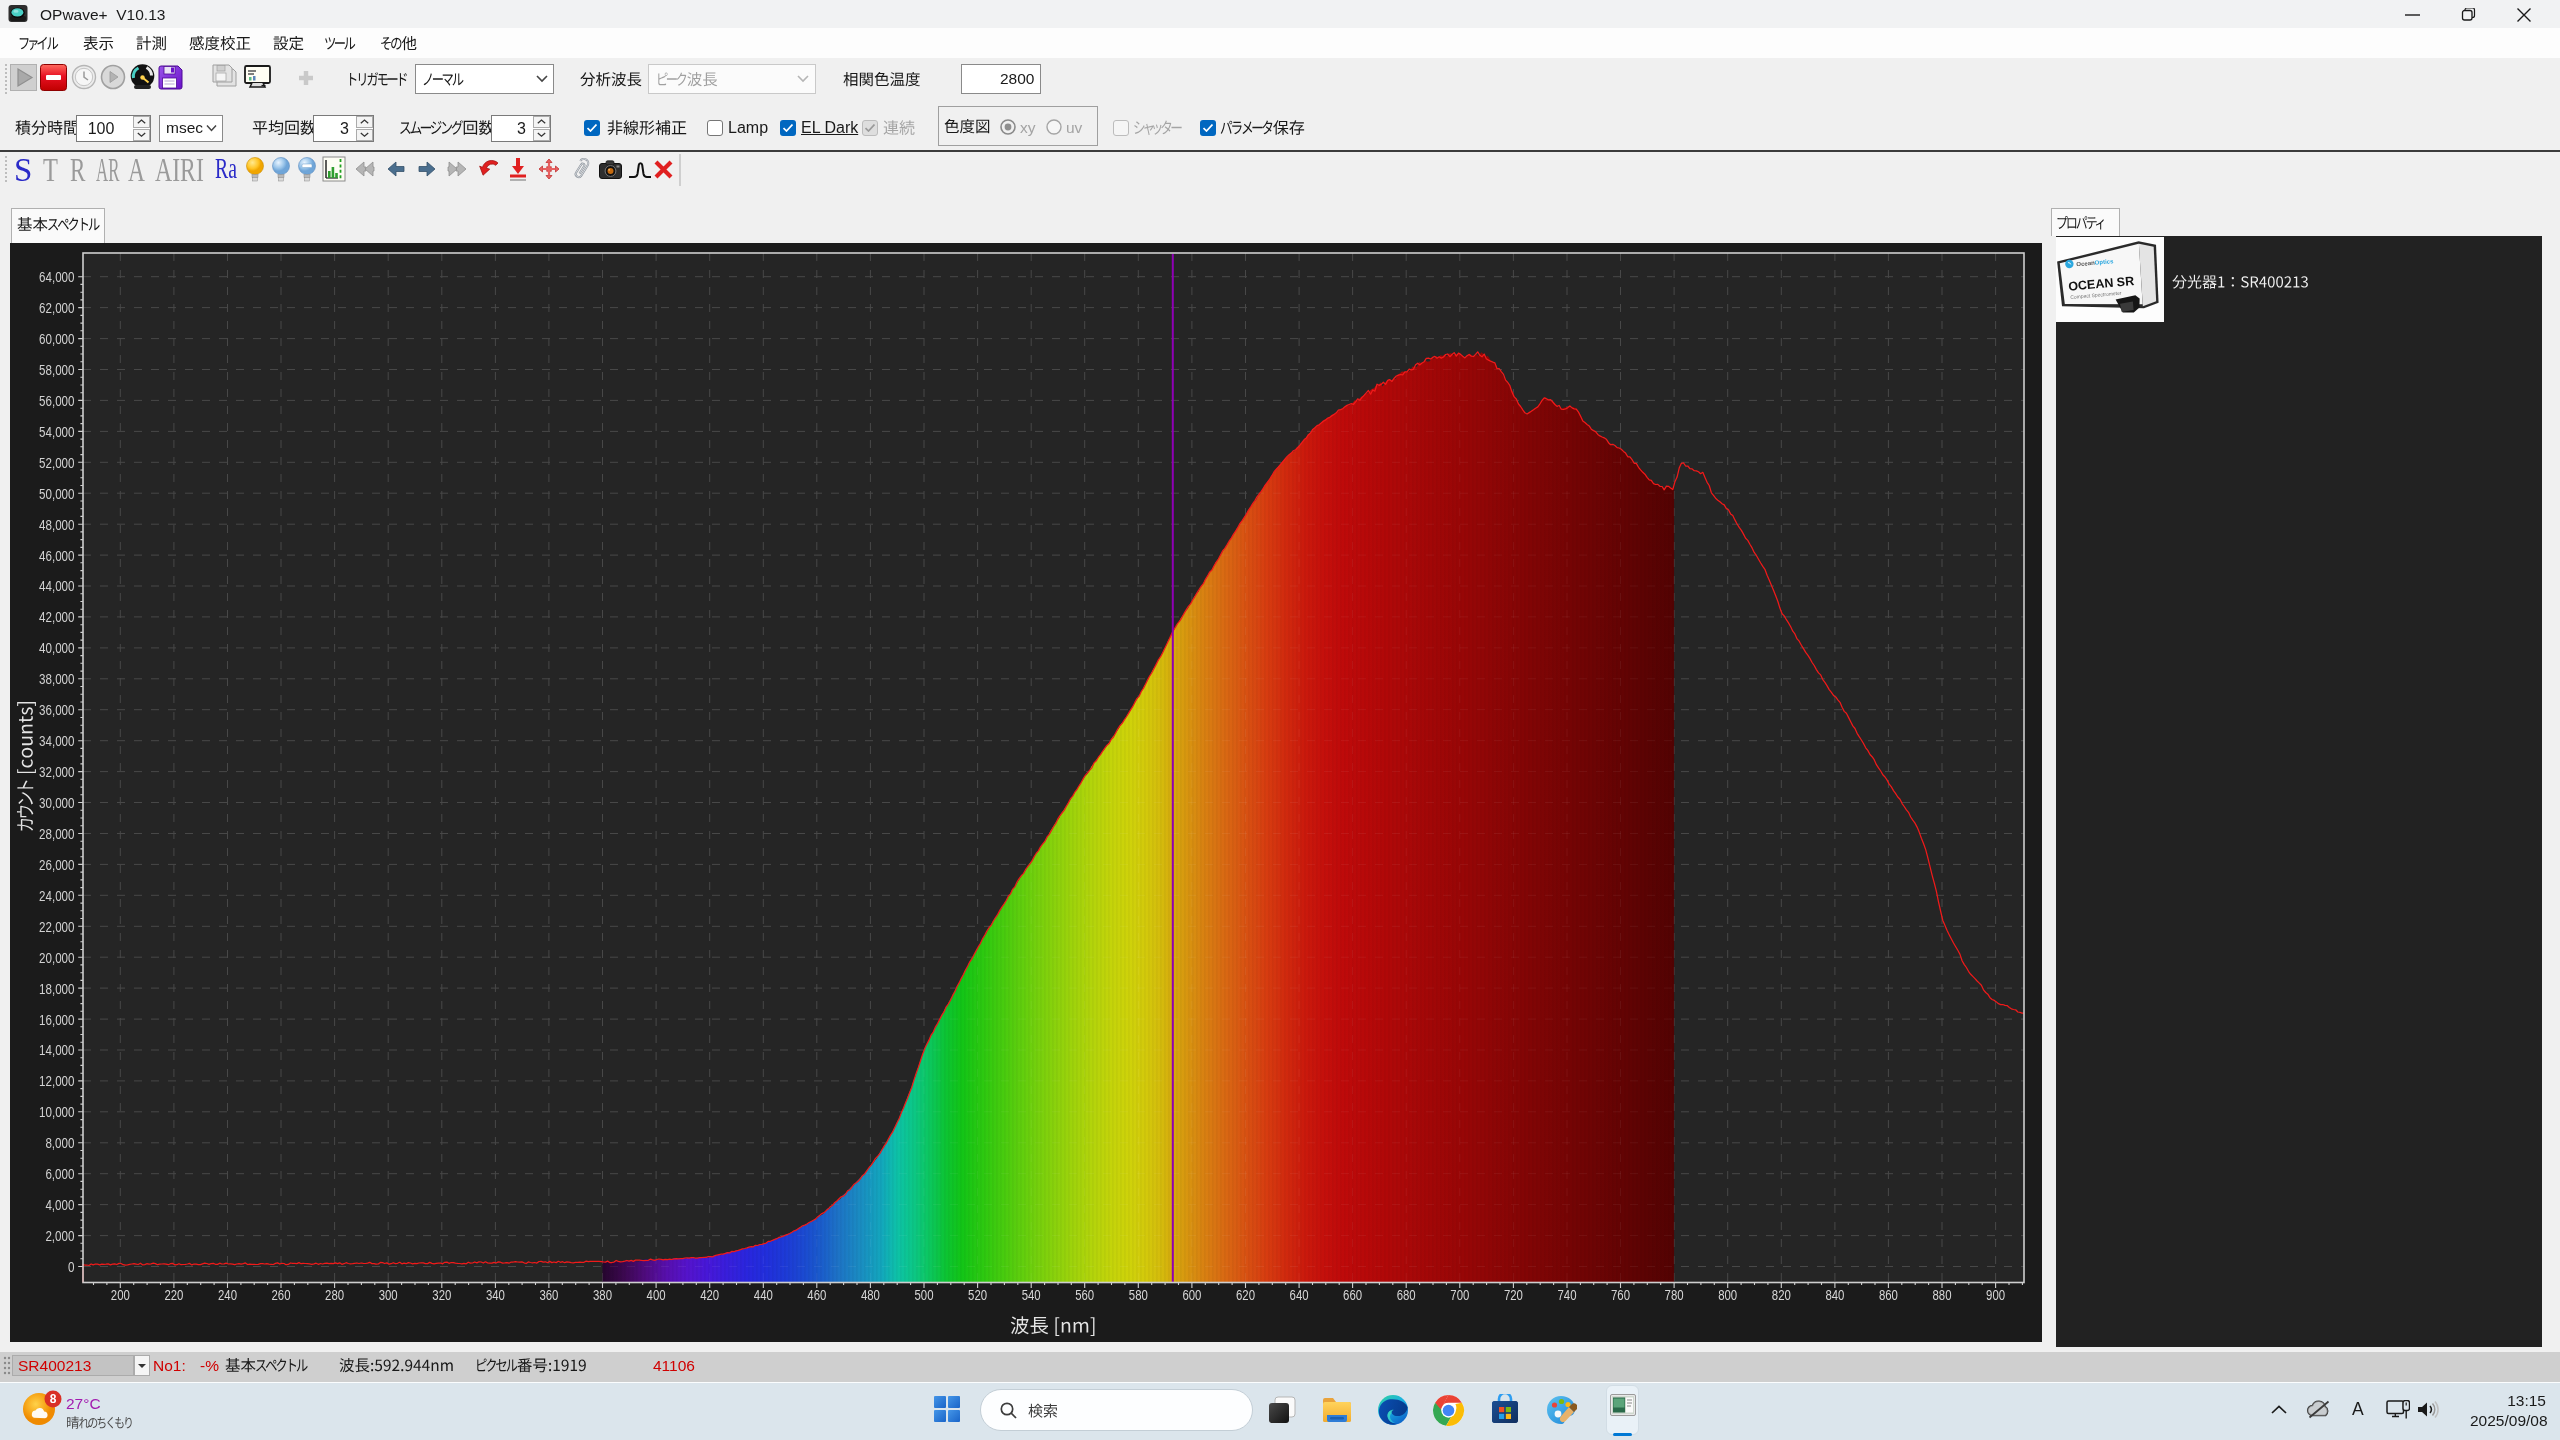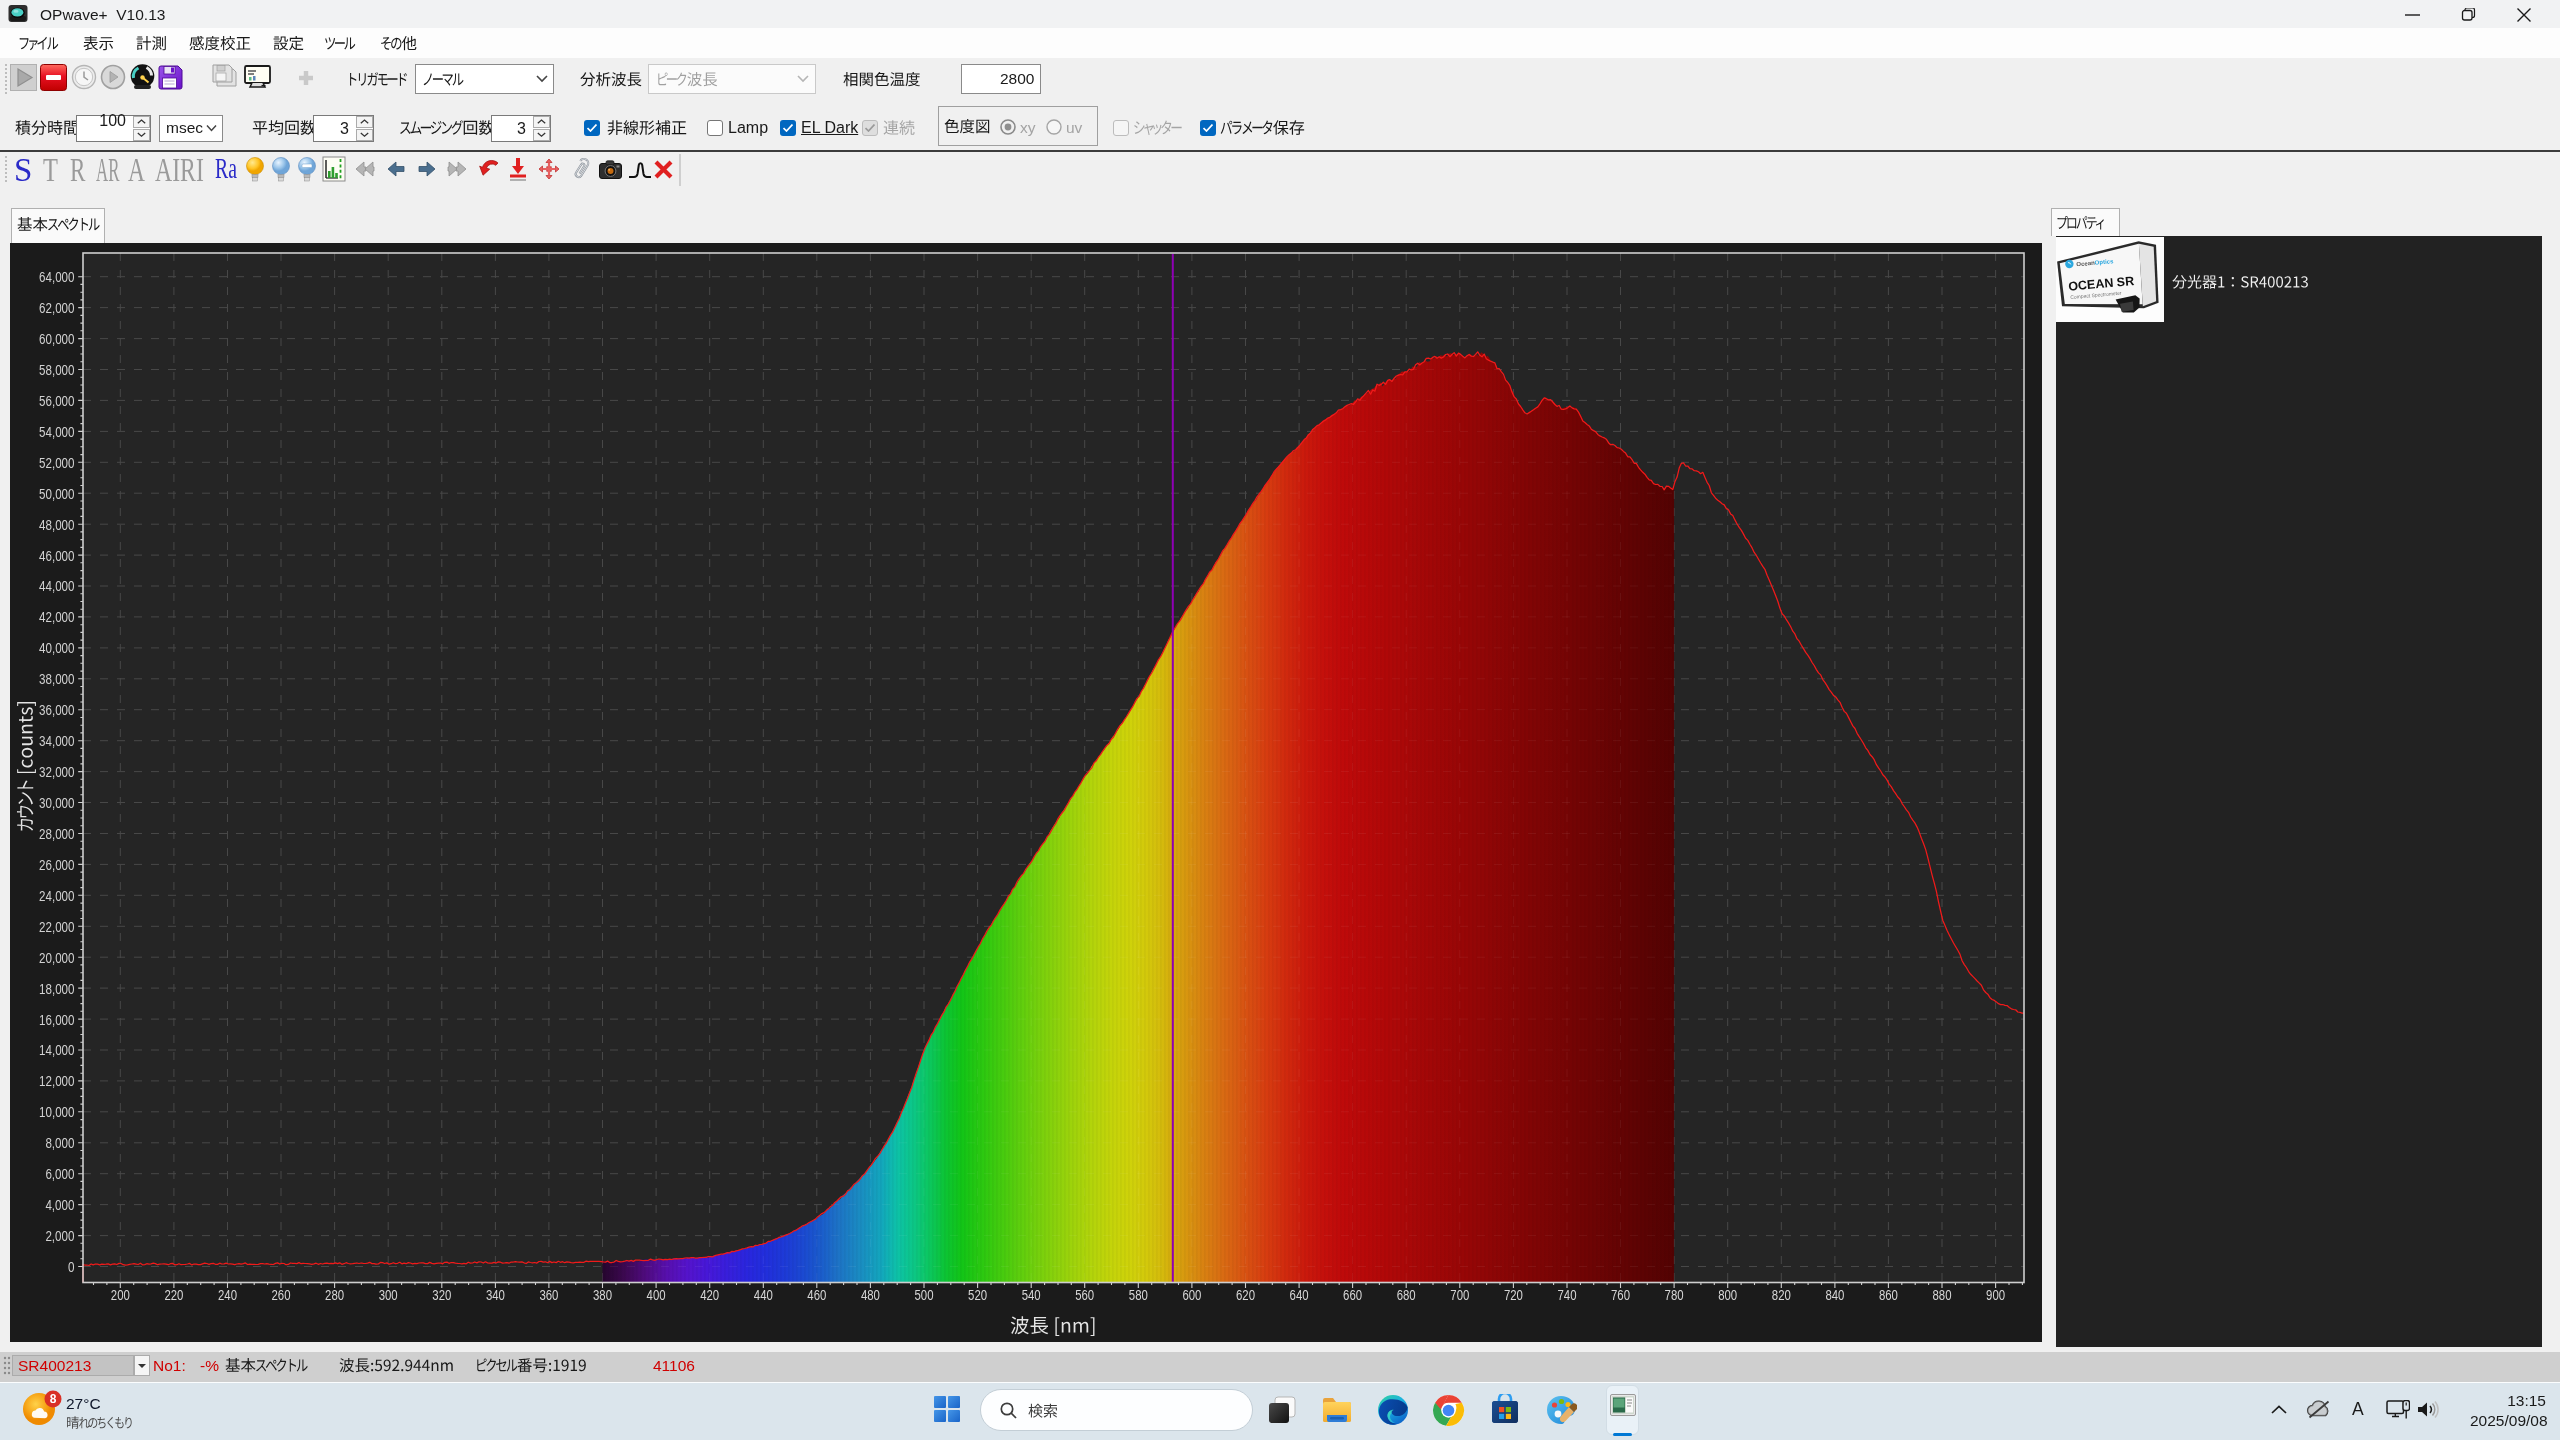--- a/index.html
+++ b/index.html
@@ -328,21 +328,21 @@
     <g transform="translate(0 18.6)">
       <g fill="#1a1a1a">
         <use href="#g36" transform="translate(0.00 0) scale(0.01600 -0.01600)"></use>
         <use href="#g26" transform="translate(16.00 0) scale(0.01600 -0.01600)"></use>
         <use href="#g37" transform="translate(32.00 0) scale(0.01600 -0.01600)"></use>
         <use href="#g38" transform="translate(48.00 0) scale(0.01600 -0.01600)"></use>
       </g>
     </g>
   </svg>
 <div style="position:absolute;left:76px;top:115px;width:75px;height:27px;background:#fff;border:1px solid #7a7a7a;box-sizing:border-box"></div>
-<div style="position:absolute;left:76px;top:112px;font:normal 16px 'Liberation Sans',sans-serif;color:#1a1a1a;white-space:nowrap;width:50px;text-align:right">100</div>
+<div style="position:absolute;left:76px;top:120px;font:normal 16px 'Liberation Sans',sans-serif;color:#1a1a1a;white-space:nowrap;width:50px;text-align:center">100</div>
 <div style="position:absolute;left:133px;top:116px;width:17px;height:12px;background:#f4f4f4;border:1px solid #ababab;box-sizing:border-box"></div>
 <div style="position:absolute;left:133px;top:129px;width:17px;height:12px;background:#f4f4f4;border:1px solid #ababab;box-sizing:border-box"></div>
 <svg style="position:absolute;left:137px;top:119px;" width="9" height="6" viewBox="0 0 9 6">
     <path d="M0.8 4.2L4.5 1l3.7 3.2" stroke="#333" stroke-width="1.3" fill="none"></path>
   </svg>
 <svg style="position:absolute;left:137px;top:132px;" width="9" height="6" viewBox="0 0 9 6">
     <path d="M0.8 1L4.5 4.2 8.2 1" stroke="#333" stroke-width="1.3" fill="none"></path>
   </svg>
 <div style="position:absolute;left:159px;top:115px;width:64px;height:27px;background:#fff;border:1px solid #8a8a8a;box-sizing:border-box"></div>
 <div style="position:absolute;left:166px;top:119px;font:normal 15.5px 'Liberation Sans',sans-serif;color:#1a1a1a;white-space:nowrap;">msec</div>
@@ -904,21 +904,21 @@
         <stop offset="0" stop-color="#ffd24a"></stop>
         <stop offset="0.6" stop-color="#f7a81b"></stop>
         <stop offset="1" stop-color="#ef8a00"></stop>
       </radialGradient>
     </defs>
     <circle cx="19" cy="20" r="16" fill="url(#sun)"></circle>
     <path d="M10 27a6 6 0 0 1 2-11.6A7.5 7.5 0 0 1 26 17a5.5 5.5 0 0 1 1.5 10.8z" fill="#fff" opacity="0.95" transform="translate(8 12) scale(0.62)"></path>
     <circle cx="33" cy="10" r="8.5" fill="#d93025"></circle>
     <text x="33" y="14" font-family="Liberation Sans" font-size="12" fill="#fff" text-anchor="middle" font-weight="bold">8</text>
   </svg>
-<div style="position:absolute;left:66px;top:1395px;font:normal 15.5px 'Liberation Sans',sans-serif;color:#0f172a;white-space:nowrap;">27°C</div>
+<div style="position:absolute;left:66px;top:1395px;font:normal 15.5px 'Liberation Sans',sans-serif;color:#a21caf;white-space:nowrap;">27°C</div>
 <svg style="position:absolute;left:66.0px;top:1412.3px;overflow:visible" width="69" height="22">
     <g transform="translate(0 15.7)">
       <g fill="#4a4a4a">
         <use href="#g99" transform="translate(0.00 0) scale(0.01350 -0.01350)"></use>
         <use href="#g100" transform="translate(12.55 0) scale(0.01080 -0.01350)"></use>
         <use href="#g17" transform="translate(21.46 0) scale(0.01080 -0.01350)"></use>
         <use href="#g101" transform="translate(30.38 0) scale(0.01080 -0.01350)"></use>
         <use href="#g102" transform="translate(39.29 0) scale(0.01080 -0.01350)"></use>
         <use href="#g103" transform="translate(48.20 0) scale(0.01080 -0.01350)"></use>
         <use href="#g104" transform="translate(57.10 0) scale(0.01080 -0.01350)"></use>

